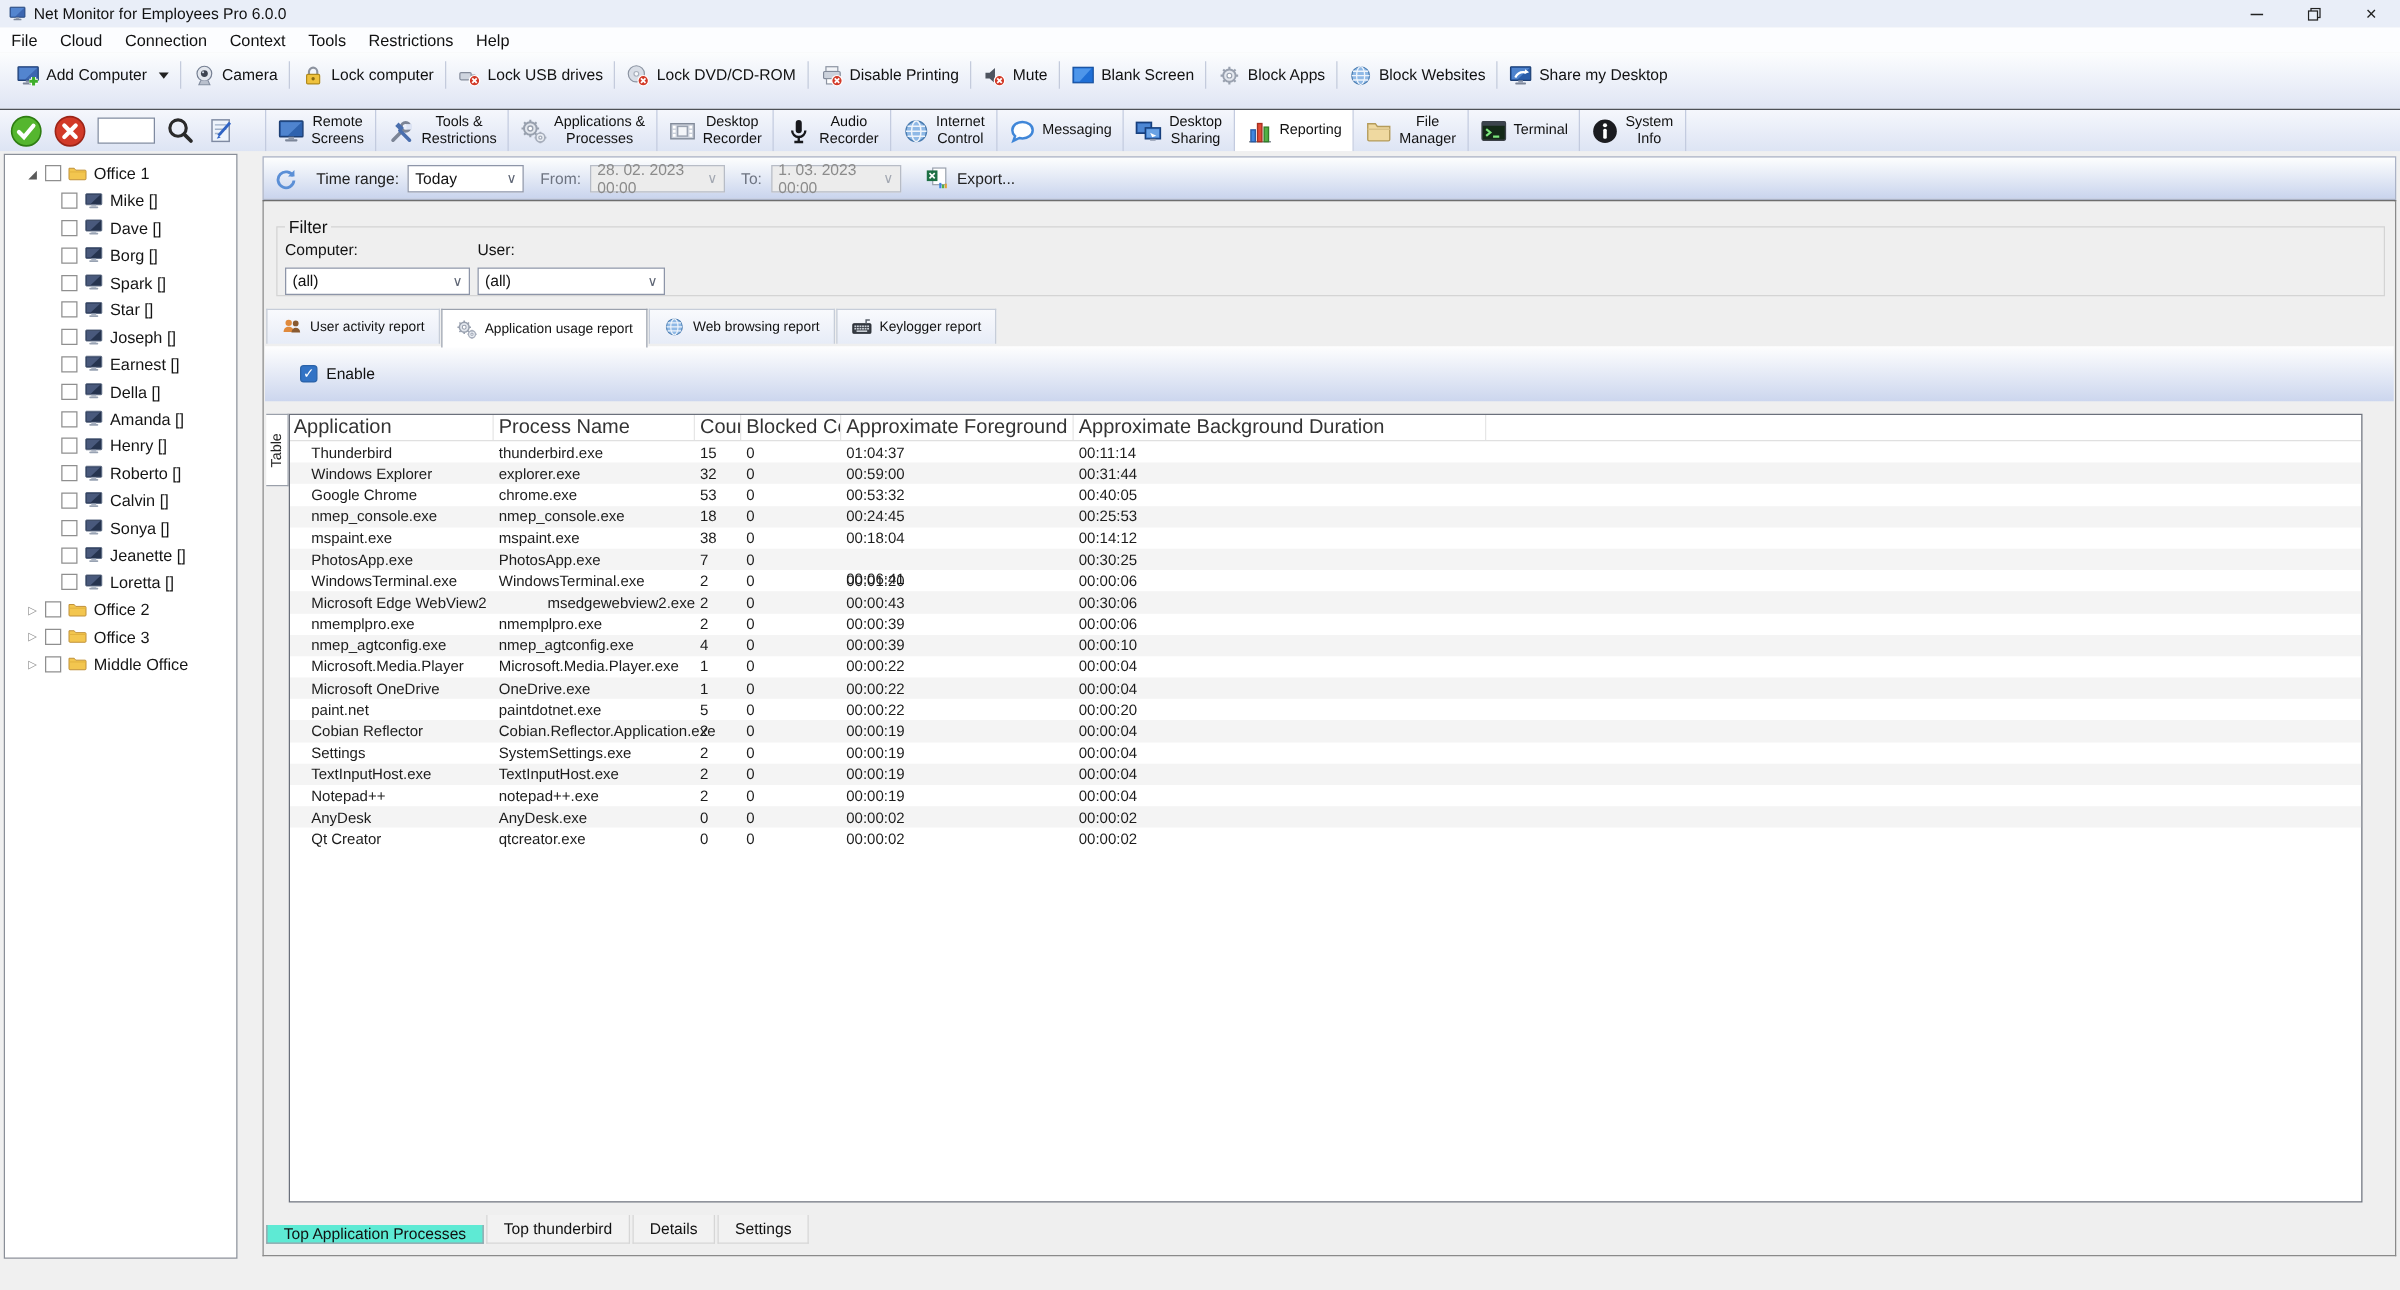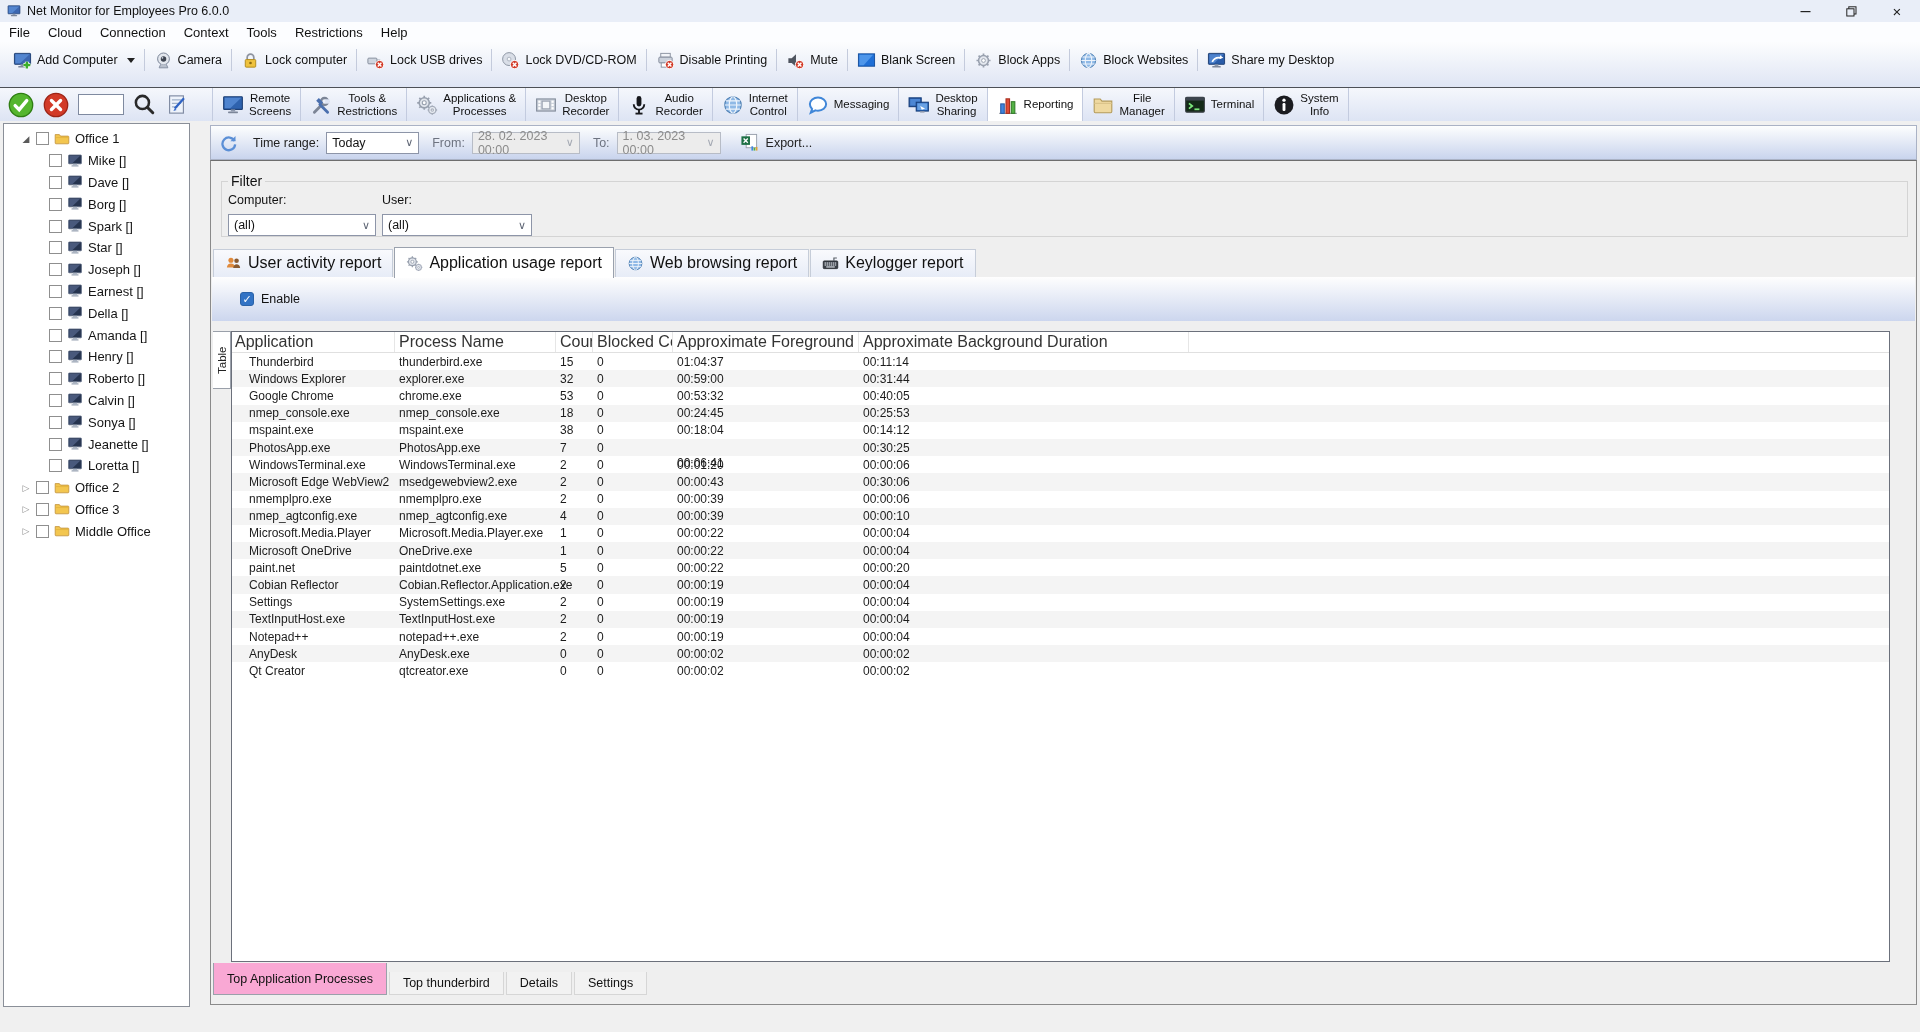--- a/index.html
+++ b/index.html
@@ -66,21 +66,21 @@
 
   .panel { position:relative; height:845px; background:#efefef; border:1px solid #8a8a8a; border-top-color:#6e6e6e; }
 
   fieldset.filter { position:absolute; left:10px; right:8px; top:12px; height:64px; margin:0;
                     border:1px solid #d4d4d4; padding:0; font-size:12.5px; color:#111; }
   fieldset.filter legend { margin-left:6px; padding:0 3px; font-size:14px; }
   .f-col { position:absolute; top:4px; }
   .f-col .f-label { display:block; margin-bottom:7px; }
   .f-combo { width:148px; }
 
-  .rtabs { position:absolute; left:2px; top:86px; height:31px; display:flex; align-items:center; font-size:16px; }
+  .rtabs { position:absolute; left:2px; top:86px; height:31px; display:flex; align-items:flex-start; font-size:11px; }
   .rtab { display:flex; align-items:center; gap:6px; padding:0 11px; height:28px;
           background:linear-gradient(#f9fafd,#e7ecf7); border:1px solid #c6cdd9; border-bottom:none; margin-right:1px; color:#111; }
   .rtab.active { background:#fff; border-color:#9aa1ad; height:31px; position:relative; z-index:2; }
 
   .enablebar { position:absolute; left:1px; right:1px; top:116px; height:44px;
                background:linear-gradient(#fefefe,#ccd6ee); display:flex; align-items:center;
                padding-left:28px; gap:7px; font-size:12.5px; color:#111; }
   .checkbox-blue { width:14px; height:14px; background:#3273c5; border:1px solid #2a62a8; border-radius:3px;
                    color:#fff; font-size:11px; line-height:12px; text-align:center; }
 
@@ -94,21 +94,21 @@
   .th { display:flex; align-items:center; padding-left:4px; border-right:1px solid #e6e6e6; white-space:nowrap; overflow:hidden; }
   .tr { display:flex; height:17.2px; align-items:center; font-size:12px; color:#1c1c1c; }
   .tr:nth-child(even) { background:#f4f4f4; }
   .td { padding-left:4px; white-space:nowrap; overflow:visible; flex:none; }
   .td.first { padding-left:17px; }
   .th.first { padding-left:3px; }
 
   .btabs { position:absolute; left:2px; top:808px; height:26px; display:flex; align-items:flex-end; font-size:12.5px; }
   .btab { display:flex; align-items:center; padding:0 13px; height:23px; background:#f2f2f2;
           border:1px solid #d6d6d6; border-top:none; margin-right:2px; color:#111; }
-  .btab.active { background:#f9a8d4; border-color:#9aa0aa; height:32px; }
+  .btab.active { background:#5eead4; border-color:#9aa0aa; height:15px; }
 </style>
 </head>
 <body>
 
 <div class="window">
 
   <div class="titlebar">
     <span class="app-ic" id="appIcon">
         <span style="display: flex;">
           <svg width="14" height="14" viewBox="0 0 20 20">
@@ -908,21 +908,21 @@
               <div class="tr">
                 <div class="td first" style="width: 163px;">WindowsTerminal.exe</div>
                 <div class="td" style="width: 161px;">WindowsTerminal.exe</div>
                 <div class="td" style="width: 37px;">2</div>
                 <div class="td" style="width: 80px;">0</div>
                 <div class="td" style="width: 186px;">00:01:20</div>
                 <div class="td" style="width: 330px;">00:00:06</div>
               </div>
               <div class="tr">
                 <div class="td first" style="width: 163px;">Microsoft Edge WebView2</div>
-                <div class="td" style="width: 161px;">msedgewebview2.exe</div>
+                <div class="td" style="width: 161px; text-align: right;">msedgewebview2.exe</div>
                 <div class="td" style="width: 37px;">2</div>
                 <div class="td" style="width: 80px;">0</div>
                 <div class="td" style="width: 186px;">00:00:43</div>
                 <div class="td" style="width: 330px;">00:30:06</div>
               </div>
               <div class="tr">
                 <div class="td first" style="width: 163px;">nmemplpro.exe</div>
                 <div class="td" style="width: 161px;">nmemplpro.exe</div>
                 <div class="td" style="width: 37px;">2</div>
                 <div class="td" style="width: 80px;">0</div>

